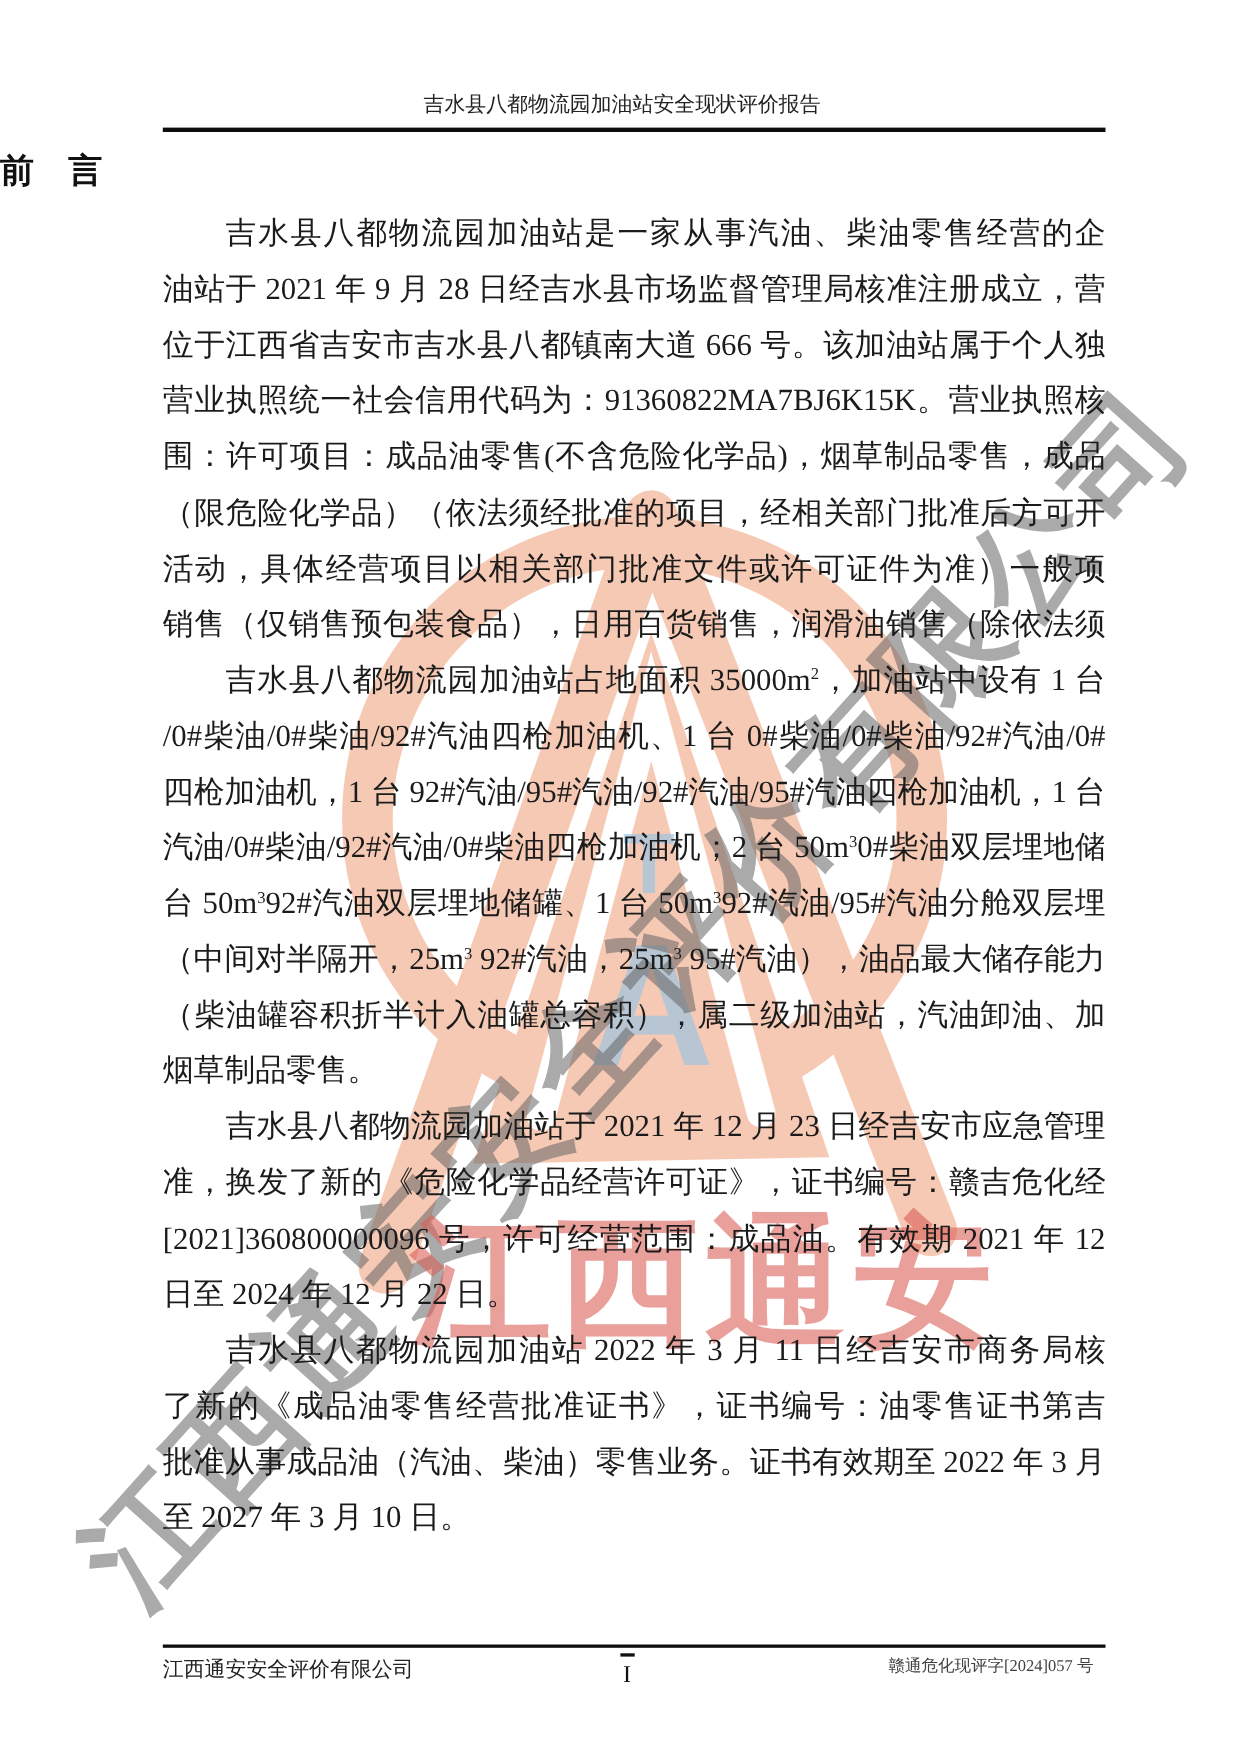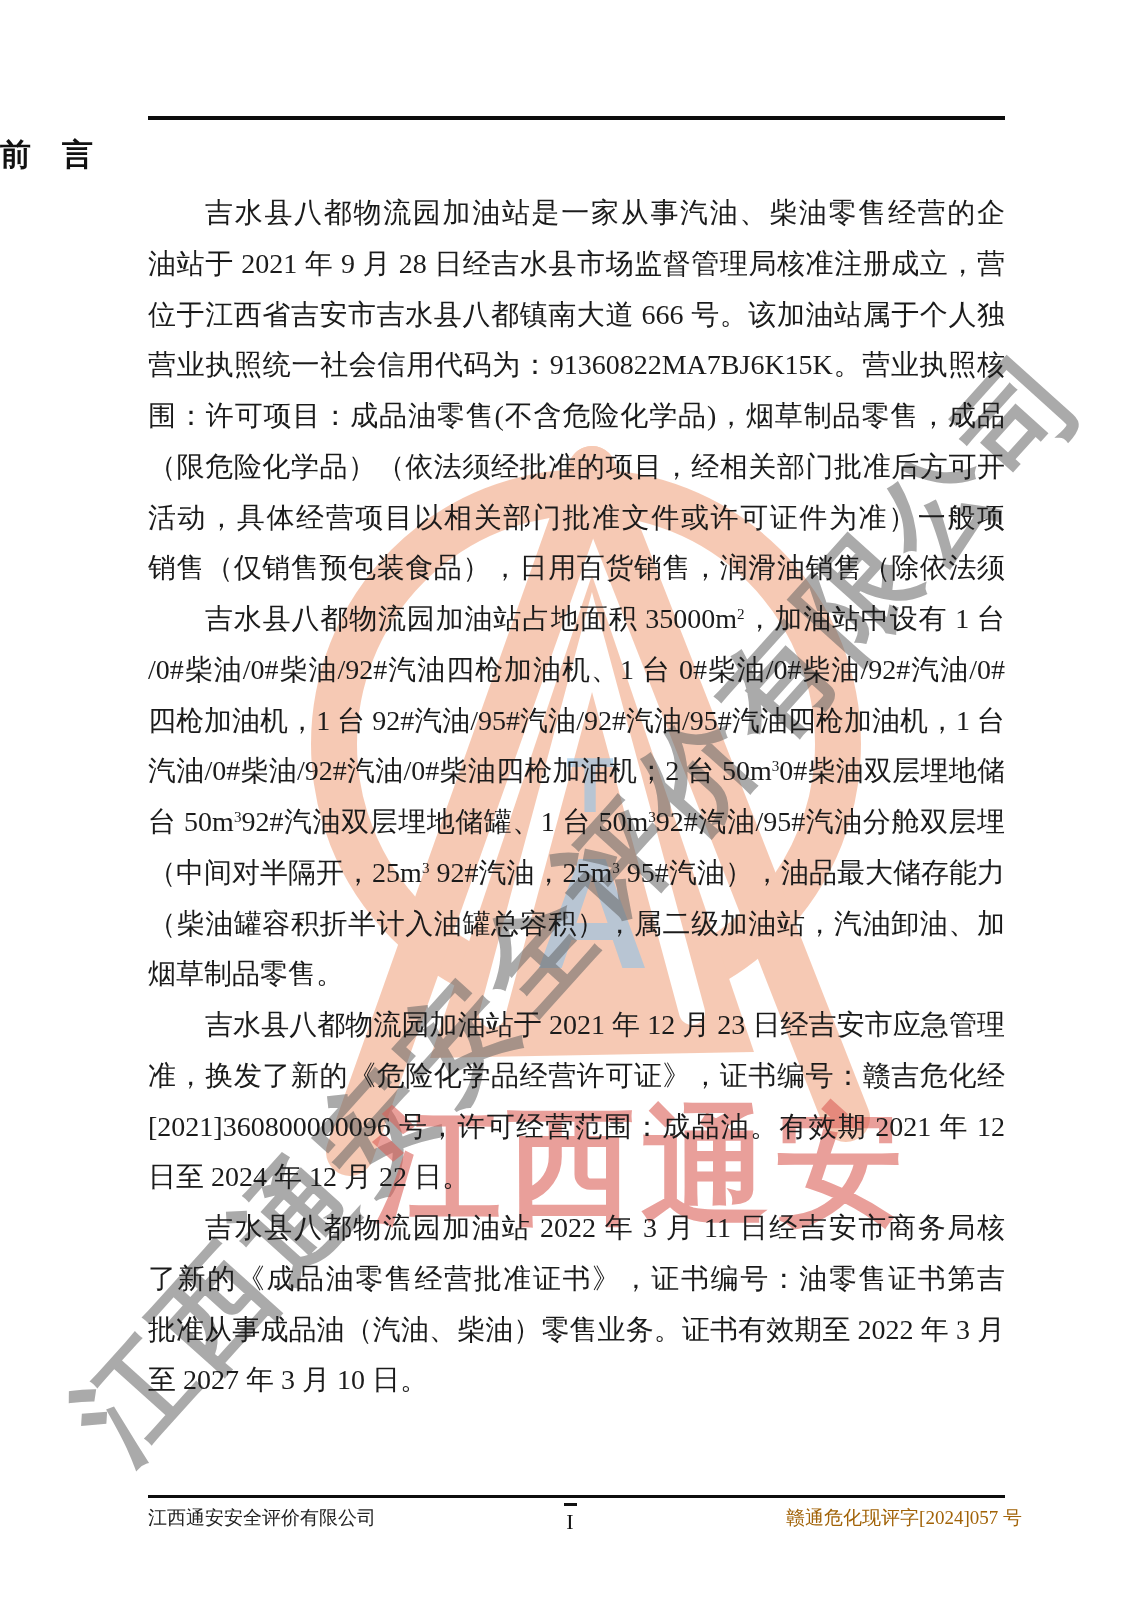--- a/index.html
+++ b/index.html
@@ -38,21 +38,21 @@
   .line {
     line-height:50.75px; height:50.75px; overflow:hidden;
     text-align:justify; text-align-last:justify;
     text-justify:inter-character;
   }
   .line.last { text-align-last:left; }
   .line.first { text-indent:57px; }
   .line sup { font-size:0.54em; line-height:0; vertical-align:0.62em; letter-spacing:0; }
   .footer-rule { position:absolute; left:148px; top:1495px; width:857px; height:3px; background:#0d0d0d; }
   .footer-left  { position:absolute; left:148px; top:1505px; font-size:19px; color:#222; }
-  .footer-right { position:absolute; right:109px; top:1505px; font-size:19px; color:#a16207; }
+  .footer-right { position:absolute; right:137px; top:1505px; font-size:15px; color:#404040; }
   .pagenum { position:absolute; left:540px; top:1503px; width:60px; text-align:center; }
   .pagenum-dash { width:13px; height:3px; background:#111; margin:0 auto 3px auto; }
   .pagenum-value { font-size:22px; color:#111; }
 </style>
 </head>
 <body>
 
 <div class="page">
 
   <svg class="wm-logo" viewBox="0 0 1131 1600" xmlns="http://www.w3.org/2000/svg">
@@ -68,20 +68,21 @@
       <text x="592" y="968" text-anchor="middle" font-size="158" fill="#8FC3E8">A</text>
     </g>
   </svg>
 
   <div class="wm-diag">江西通安安全评价有限公司</div>
 
   <div class="wm-red">江西通安</div>
 
   <div class="content">
 
+    <div class="header-title">吉水县八都物流园加油站安全现状评价报告</div>
     <div class="header-rule"></div>
 
     <h1 class="doc-title">前　言</h1>
 
     <div class="body-text">
         <div class="line first">吉水县八都物流园加油站是一家从事汽油、柴油零售经营的企业。该加</div>
         <div class="line">油站于 2021 年 9 月 28 日经吉水县市场监督管理局核准注册成立，营业场所</div>
         <div class="line">位于江西省吉安市吉水县八都镇南大道 666 号。该加油站属于个人独资企业，</div>
         <div class="line">营业执照统一社会信用代码为：91360822MA7BJ6K15K。营业执照核准经营范</div>
         <div class="line">围：许可项目：成品油零售(不含危险化学品)，烟草制品零售，成品油零售</div>

